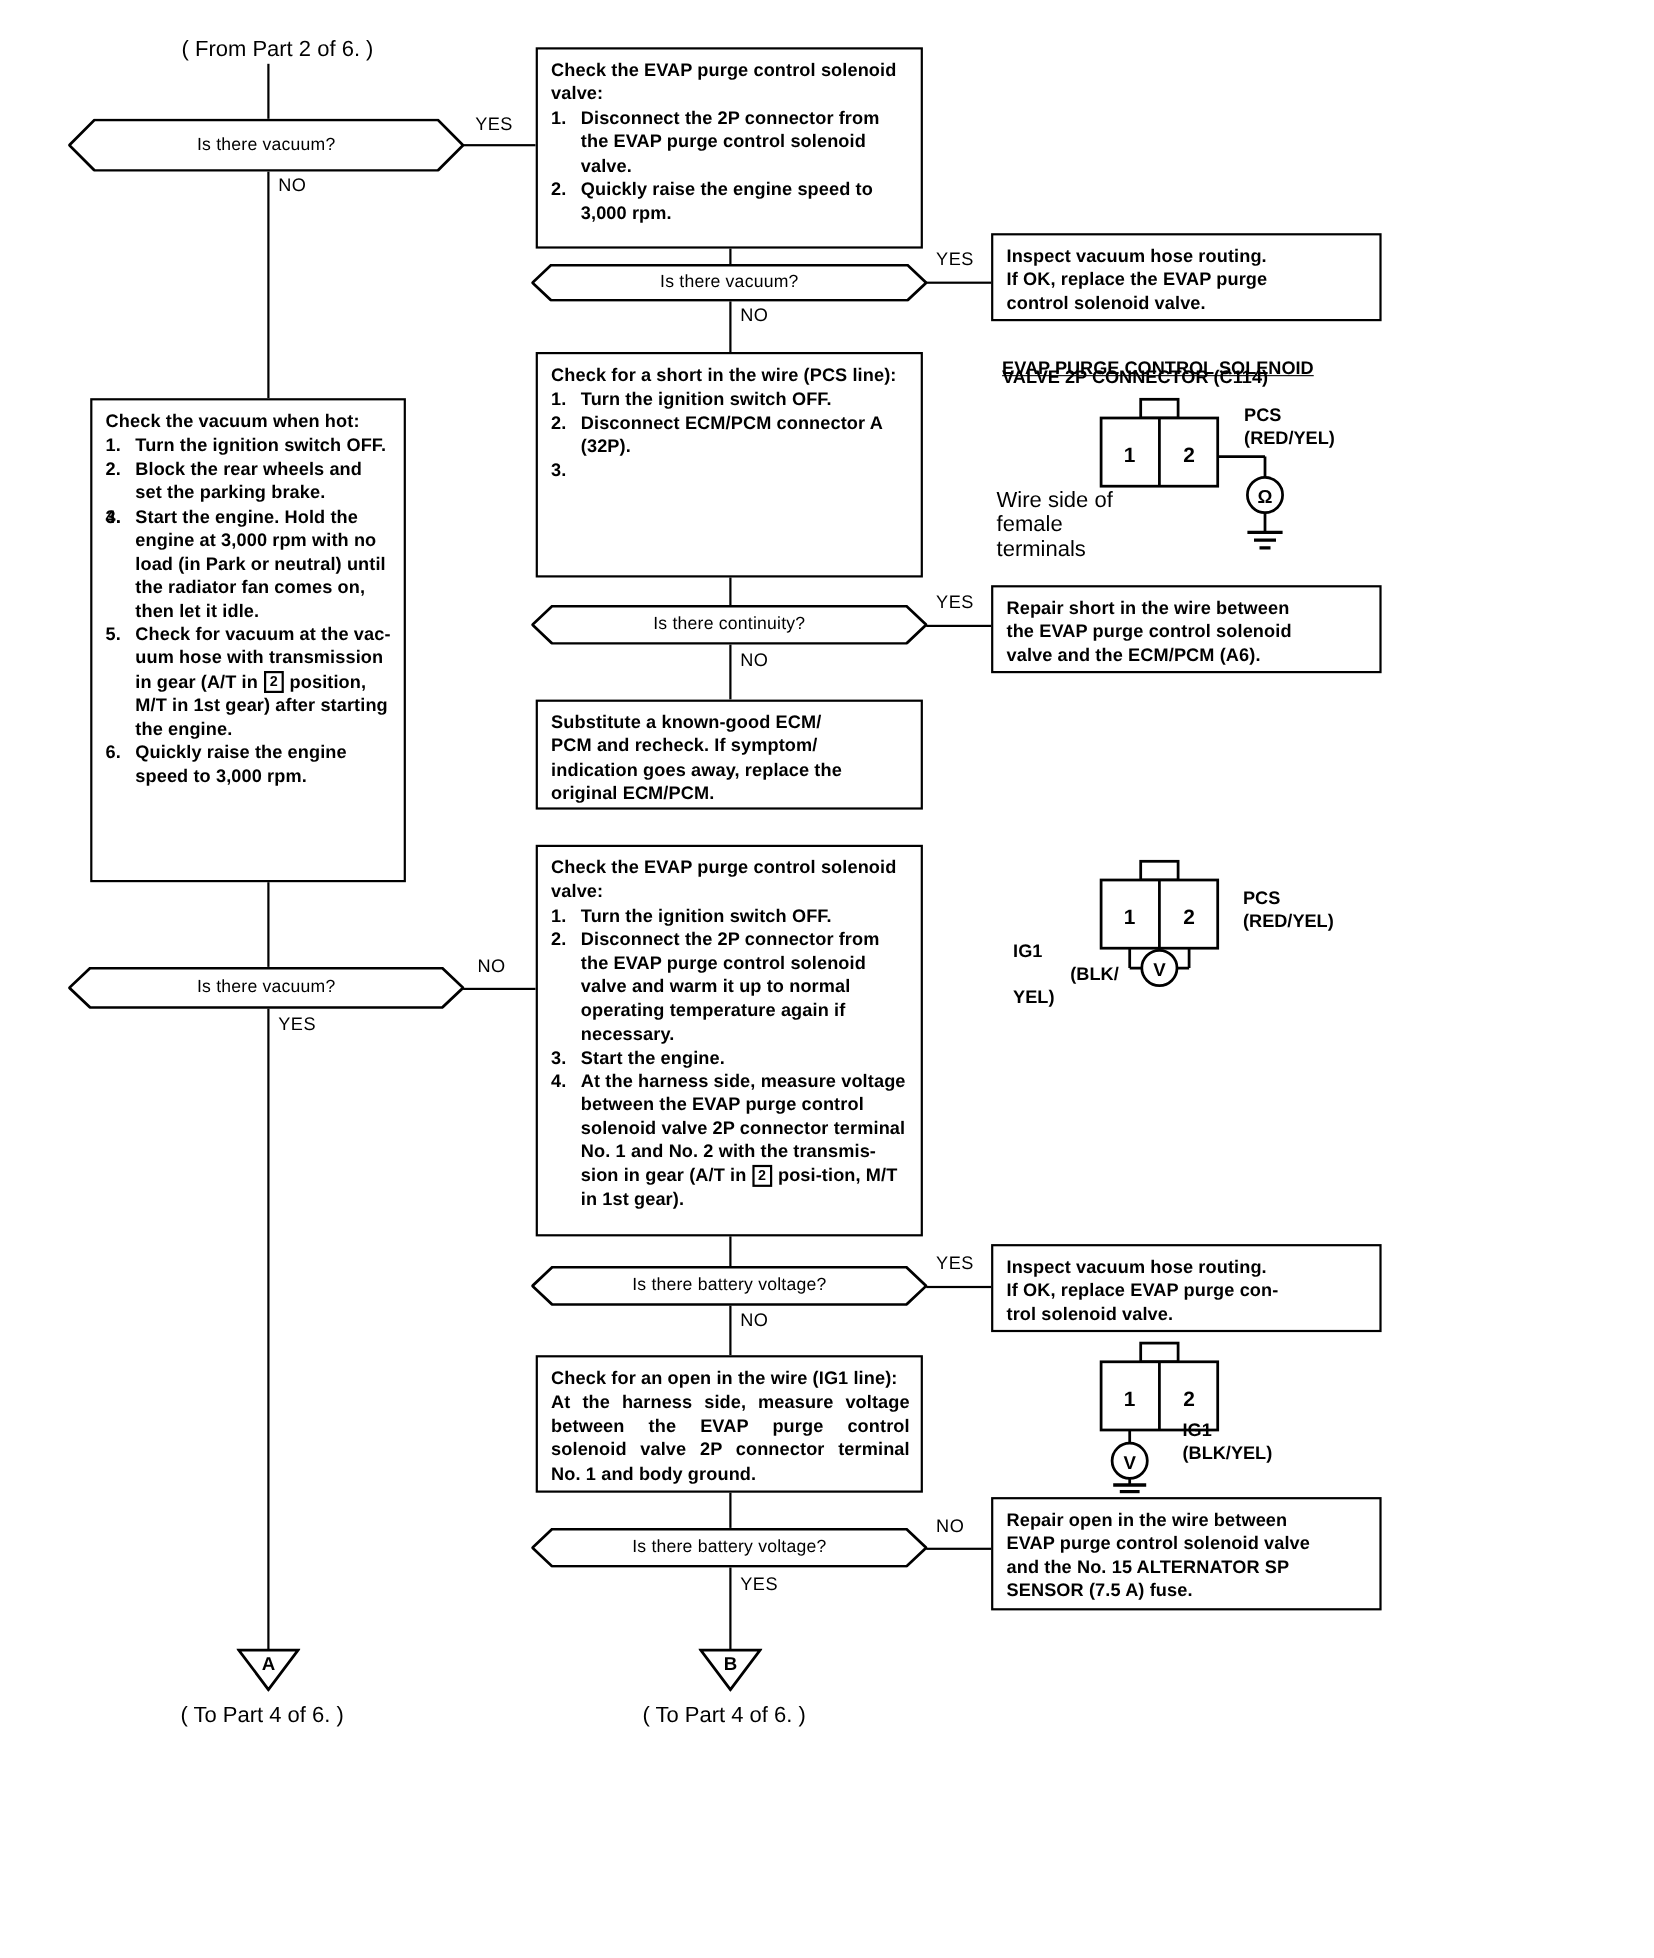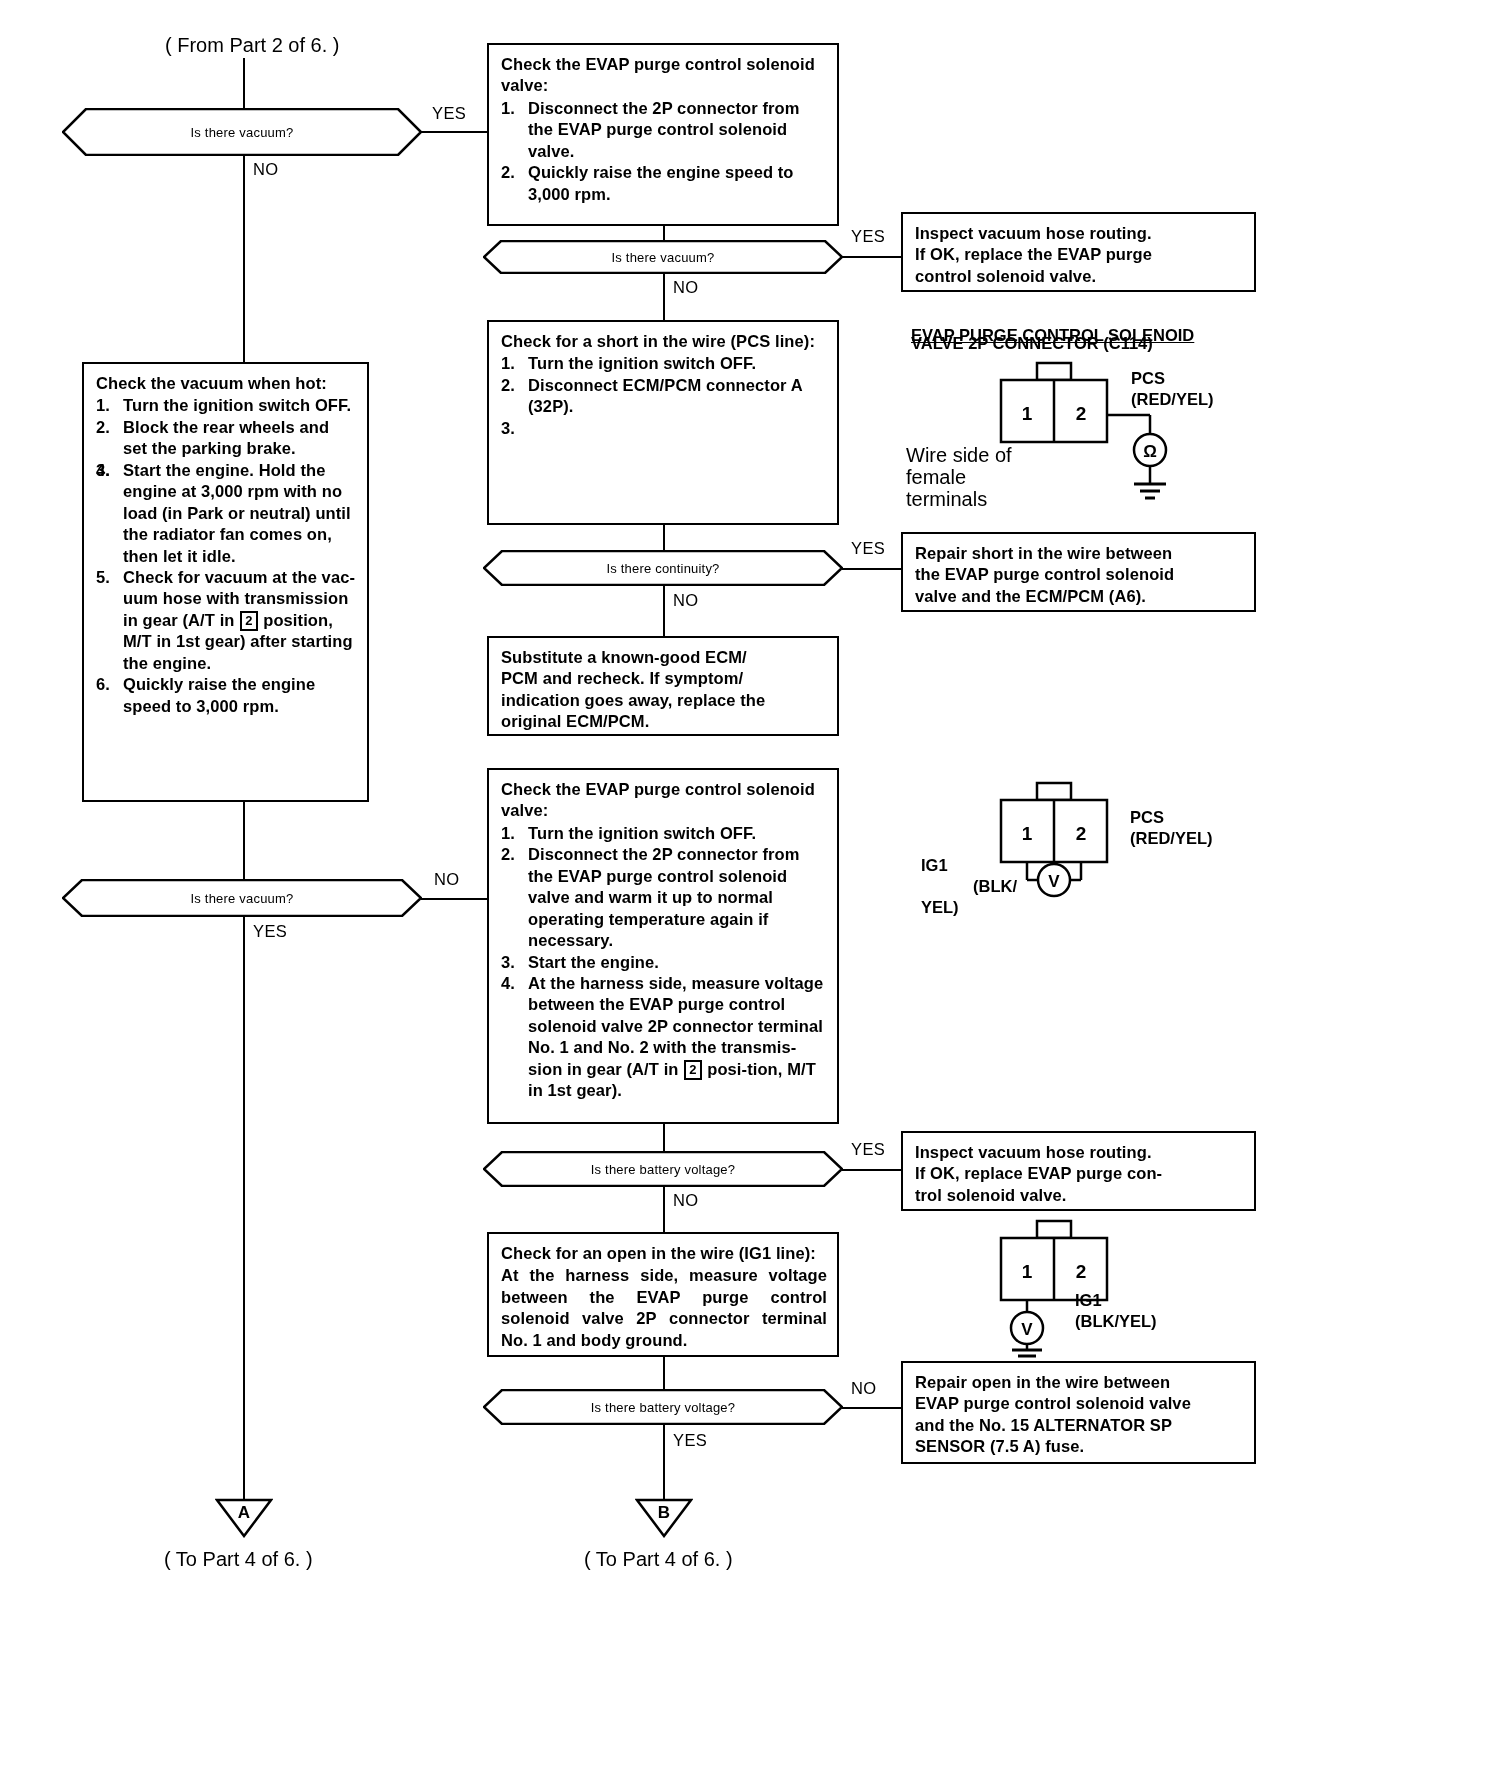--- a/index.html
+++ b/index.html
@@ -70,21 +70,21 @@
     position: absolute;
     box-sizing: border-box;
   }
   .hex svg { display: block; width: 100%; height: 100%; }
   .hex .hexlabel {
     position: absolute;
     left: 0; right: 0; top: 0; bottom: 0;
     display: flex;
     align-items: center;
     justify-content: center;
-    font-size: 13px;
+    font-size: 16px;
     font-weight: normal;
     letter-spacing: 0.2px;
   }
 
   
   .vline { position: absolute; width: 0; border-left: 2.5px solid #000; }
   .hline { position: absolute; height: 0; border-top: 2.5px solid #000; }
 
   
   .blabel {

